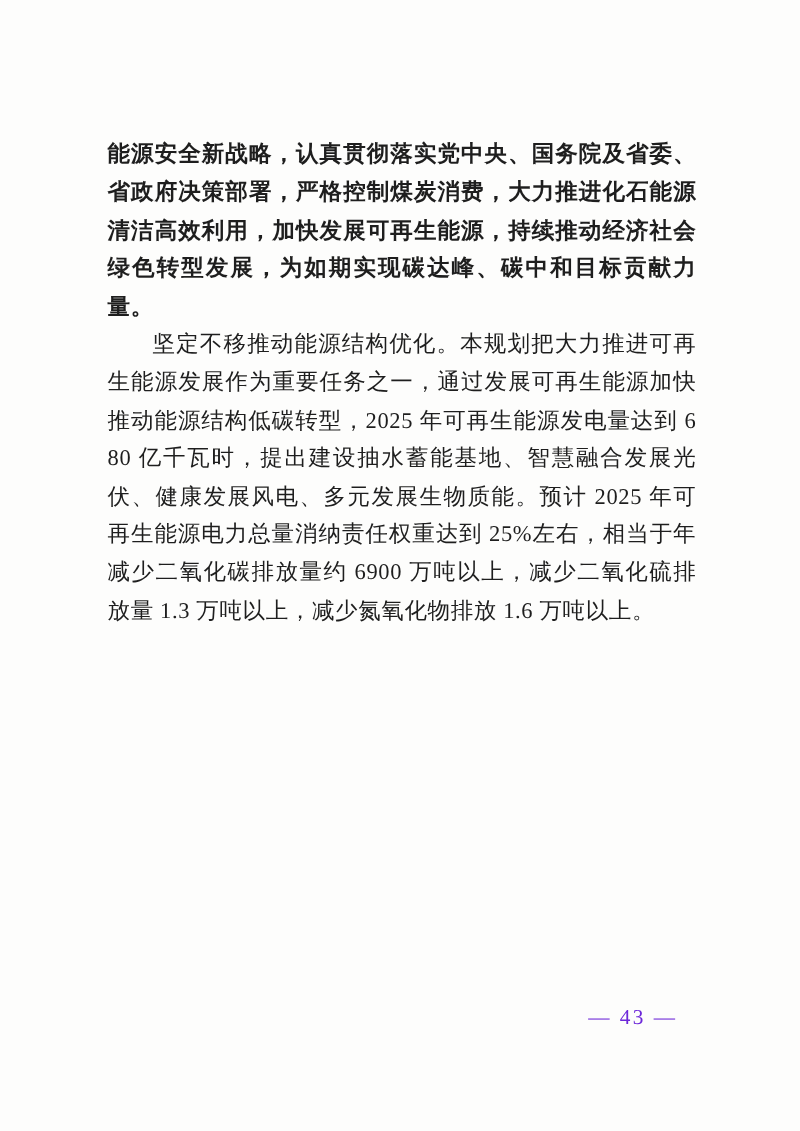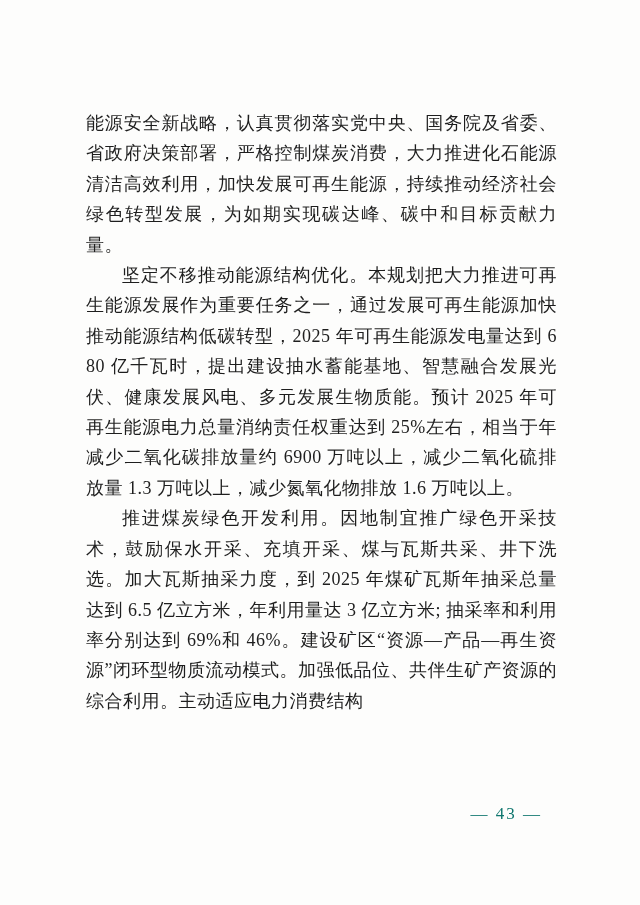--- a/index.html
+++ b/index.html
@@ -27,37 +27,37 @@
     font-size: 18px;
     line-height: 30.4px;
     text-align: justify;
     text-justify: inter-character;
     text-indent: 2em;
     letter-spacing: 0.5px;
     word-break: break-all;
   }
   .para.no-indent {
     text-indent: 0;
+    font-weight: bold;
   }
   .para b {
     font-weight: normal;
   }
   .page-number {
     position: absolute;
     right: 98px;
     top: 804px;
     font-size: 17px;
     letter-spacing: 2px;
-    color: #0f766e;
+    color: #6d28d9;
     white-space: nowrap;
   }
 </style>
 </head>
 <body>
 
 <div class="page">
   <div class="content">
     <p class="para no-indent"><span>能源安全新战略，认真贯彻落实党中央、国务院及省委、省政府决策部署，严格控制煤炭消费，大力推进化石能源清洁高效利用，加快发展可再生能源，持续推动经济社会绿色转型发展，为如期实现碳达峰、碳中和目标贡献力量。</span></p>
     <p class="para"><b>坚定不移推动能源结构优化。</b><span>本规划把大力推进可再生能源发展作为重要任务之一，通过发展可再生能源加快推动能源结构低碳转型，2025 年可再生能源发电量达到 680 亿千瓦时，提出建设抽水蓄能基地、智慧融合发展光伏、健康发展风电、多元发展生物质能。预计 2025 年可再生能源电力总量消纳责任权重达到 25%左右，相当于年减少二氧化碳排放量约 6900 万吨以上，减少二氧化硫排放量 1.3 万吨以上，减少氮氧化物排放 1.6 万吨以上。</span></p>
-    <p class="para"><b>推进煤炭绿色开发利用。</b><span>因地制宜推广绿色开采技术，鼓励保水开采、充填开采、煤与瓦斯共采、井下洗选。加大瓦斯抽采力度，到 2025 年煤矿瓦斯年抽采总量达到 6.5 亿立方米，年利用量达 3 亿立方米; 抽采率和利用率分别达到 69%和 46%。建设矿区“资源—产品—再生资源”闭环型物质流动模式。加强低品位、共伴生矿产资源的综合利用。主动适应电力消费结构</span></p>
   </div>
   <div class="page-number">— 43 —</div>
 </div>
 
 </body></html>

